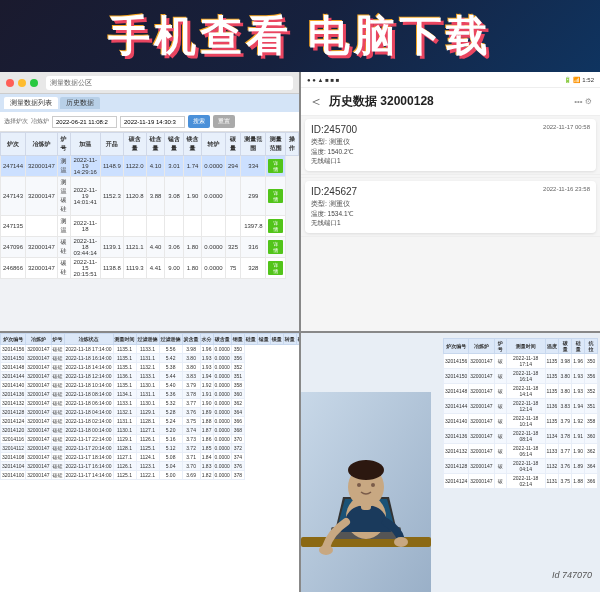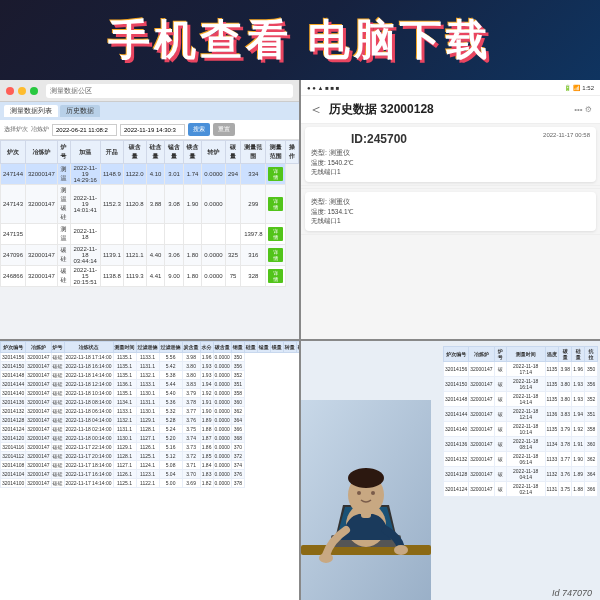--- a/index.html
+++ b/index.html
@@ -1,21 +1,21 @@
 <!DOCTYPE html>
 <html><head>
   <meta charset="utf-8">
   <style>
     * { margin: 0; padding: 0; box-sizing: border-box; }
     body { width: 600px; height: 600px; overflow: hidden; font-family: Arial, sans-serif; background: #fff; }
 
     
     .top-banner {
       background: linear-gradient(135deg, #1a1a2e 0%, #16213e 50%, #0f3460 100%);
-      height: 80px;
+      height: 72px;
       display: flex;
       align-items: center;
       justify-content: center;
       position: relative;
     }
     .banner-text {
       color: #fff;
       font-size: 42px;
       font-weight: 900;
       letter-spacing: 4px;
@@ -193,21 +193,21 @@
       padding: 5px 6px;
       border-radius: 4px;
       box-shadow: 0 1px 3px rgba(0,0,0,0.1);
       font-size: 7px;
     }
     .record-header-row {
       display: flex;
       justify-content: space-between;
       margin-bottom: 2px;
     }
-    .record-id { color: #333; font-weight: bold; font-size: 12px; margin-left: 40px; }
+    .record-id { color: #333; font-weight: normal; font-size: 10px; }
     .record-date { color: #666; font-size: 6px; }
     .record-type-row { color: #555; font-size: 7px; margin-bottom: 1px; }
     .record-data-row { color: #444; font-size: 6.5px; }
     .record-divider { height: 1px; background: #eee; margin: 2px 0; }
 
     
     .q-bl {
       background: #fff;
       overflow: hidden;
     }
@@ -282,21 +282,21 @@
     .br-table td {
       border: 1px solid #e8eef8;
       padding: 1px 1px;
       text-align: center;
       color: #333;
     }
     .br-table tr:nth-child(even) td { background: #f4f8fe; }
     .br-table tr:nth-child(odd) td { background: #fff; }
     .id-text {
       position: absolute;
-      bottom: 2px;
+      bottom: 12px;
       right: 8px;
       font-size: 9px;
       color: #555;
       font-style: italic;
     }
   </style>
 </head>
 <body>
 
 <div class="top-banner">
@@ -443,20 +443,24 @@
       <span class="record-id">ID:245700</span>
       <span class="record-date">2022-11-17 00:58</span>
     </div>
     <div class="record-type-row">类型: 测重仪</div>
     <div class="record-data-row">温度: 1540.2℃</div>
     <div class="record-data-row">无线端口1</div>
   </div>
         <div class="record-divider"></div>
         <div class="record-divider"></div>
         <div class="phone-record-item">
+    <div class="record-header-row">
+      <span class="record-id">ID:245627</span>
+      <span class="record-date">2022-11-16 23:58</span>
+    </div>
     <div class="record-type-row">类型: 测重仪</div>
     <div class="record-data-row">温度: 1534.1℃</div>
     <div class="record-data-row">无线端口1</div>
   </div>
         <div class="record-divider"></div>
       </div>
   </div>
 
   <div class="quadrant q-bl">
     <div class="bl-table-wrap">

